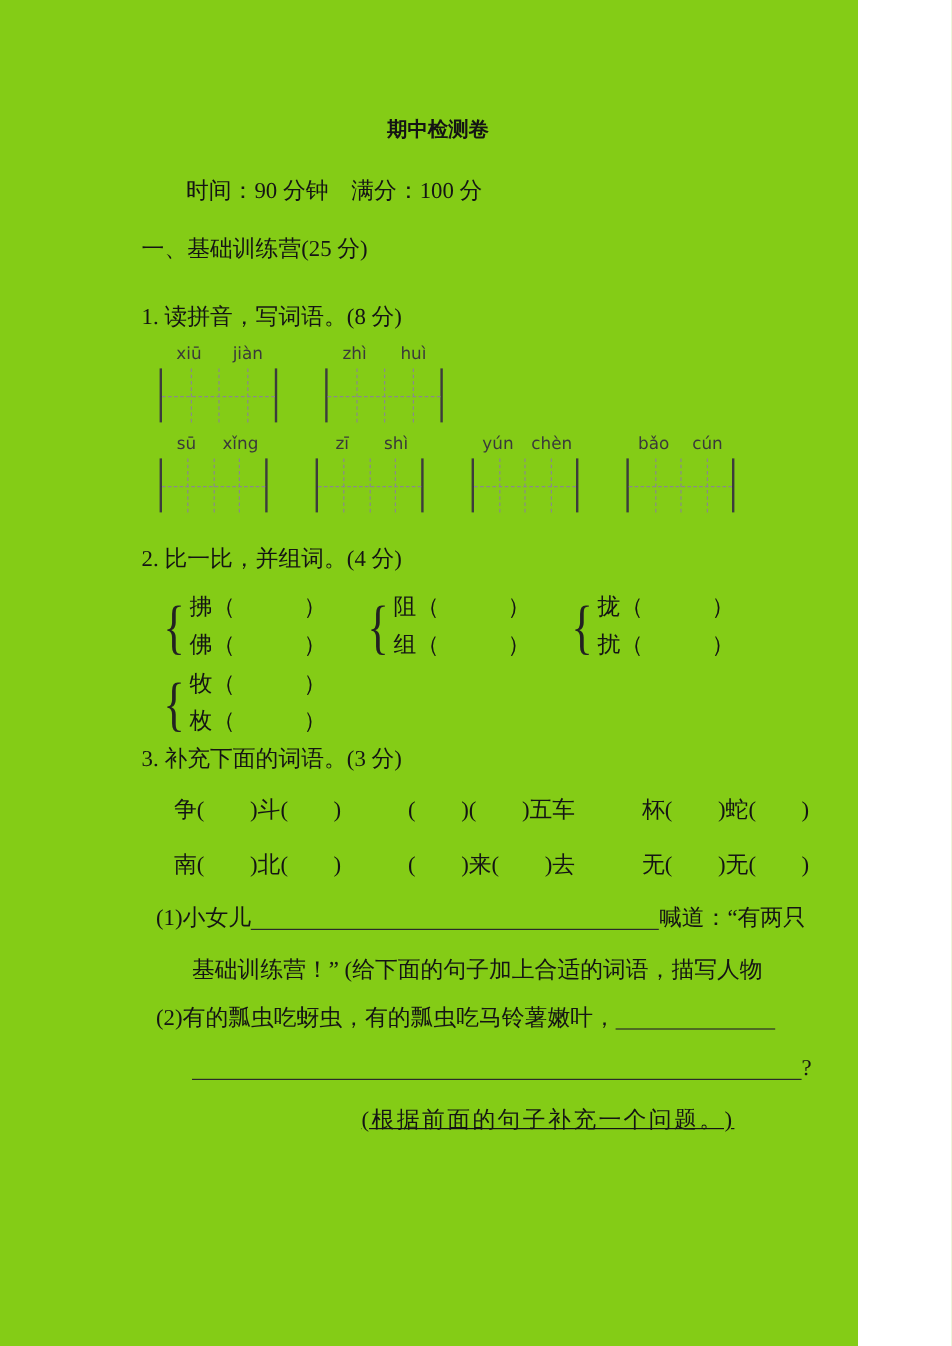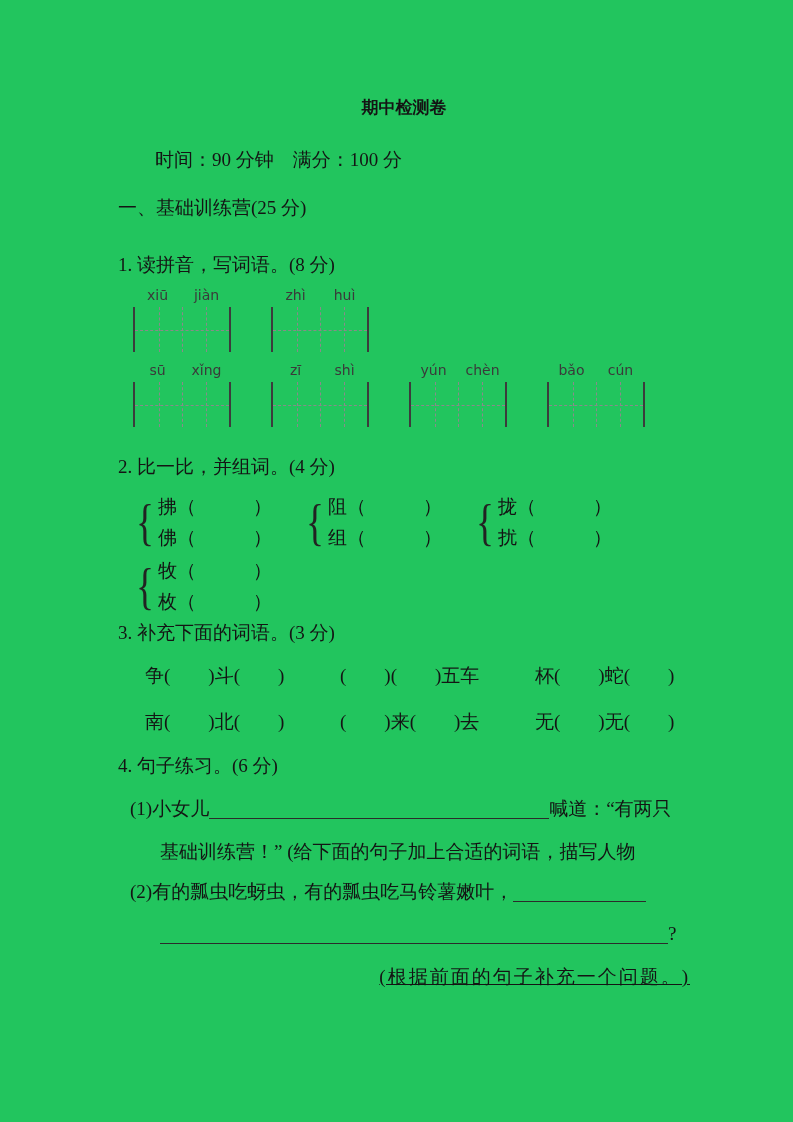--- a/index.html
+++ b/index.html
@@ -1,17 +1,17 @@
 <!DOCTYPE html>
 <html><head>
 <meta charset="utf-8">
 <style>
   html,body{margin:0;padding:0;background:#ffffff;}
   body{width:793px;height:1122px;font-family:"Liberation Serif","DejaVu Serif",serif;color:#141414;}
-  .page{box-sizing:border-box;width:793px;height:1122px;padding:97px 103px 30px 118px;overflow:hidden;background:#22c55e;}
+  .page{box-sizing:border-box;width:715px;height:1122px;padding:97px 103px 30px 118px;overflow:hidden;background:#84cc16;}
 
   .title{text-align:center;font-size:17px;font-weight:bold;line-height:22px;}
   .meta{margin:29px 0 0 37px;font-size:19px;line-height:24px;}
   .sec-heading{margin-top:24px;font-size:19px;line-height:24px;}
   .q-label{font-size:19px;line-height:24px;}
   .q1-label{margin-top:33px;}
   .q2-label{margin-top:28px;}
   .q3-label{margin-top:4px;}
   .q4-label{margin-top:19px;}
 
@@ -183,21 +183,20 @@
     <span class="q3-item">争(　　)斗(　　)</span>
     <span class="q3-item">(　　)(　　)五车</span>
     <span class="q3-item">杯(　　)蛇(　　)</span>
   </div>
   <div class="q3-row q3-row2">
     <span class="q3-item">南(　　)北(　　)</span>
     <span class="q3-item">(　　)来(　　)去</span>
     <span class="q3-item">无(　　)无(　　)</span>
   </div>
 
-  <div class="q-label q4-label">4. 句子练习。(6 分)</div>
 
   <div class="line l-first">
     <span>(1)小女儿</span><span class="blank b1"></span><span>喊道：“有两只</span>
   </div>
   <div class="line l-cont">基础训练营！” (给下面的句子加上合适的词语，描写人物</div>
 
   <div class="line l-item2">
     <span>(2)有的瓢虫吃蚜虫，有的瓢虫吃马铃薯嫩叶，</span><span class="blank b2"></span>
   </div>
   <div class="line l-q">

